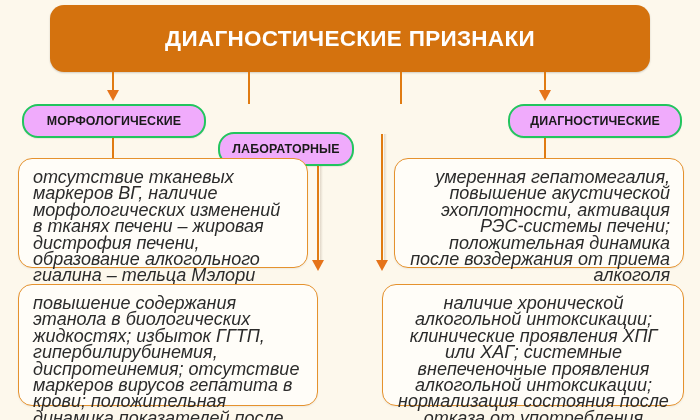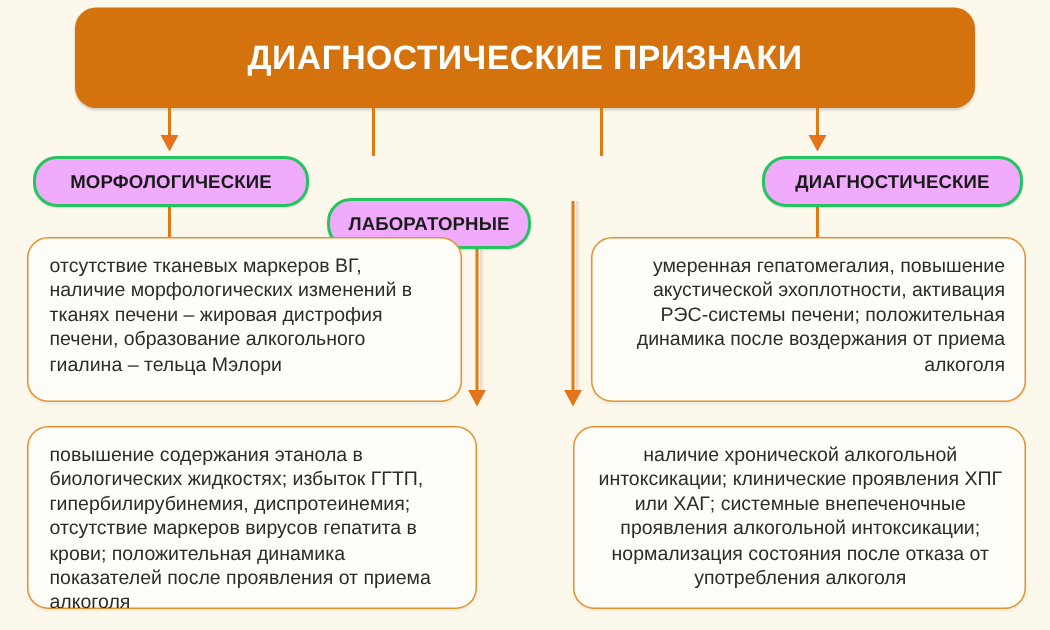--- a/index.html
+++ b/index.html
@@ -56,22 +56,23 @@
     border:1.6px solid #e5922e;
     border-radius:14px;
     box-sizing:border-box;
     padding:10px 13px 8px 14px;
     z-index:4;
     box-shadow:0 1px 2px rgba(0,0,0,.06);
   }
   .cbox p{
     margin:0;
     color:#2b2b2b;
-    font-size:13px;
+    font-size:18px;
     line-height:16.4px;
+    font-style:italic;
   }
 
   
   .vline{
     position:absolute;
     width:2px;
     background:#e07b12;
     z-index:1;
   }
   .arrow{

